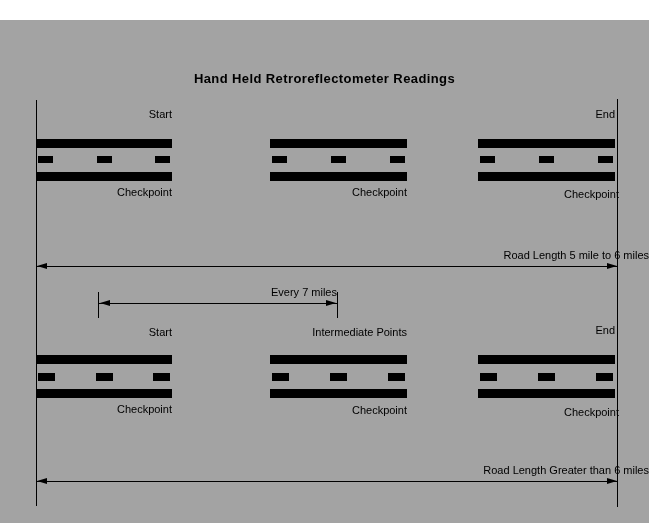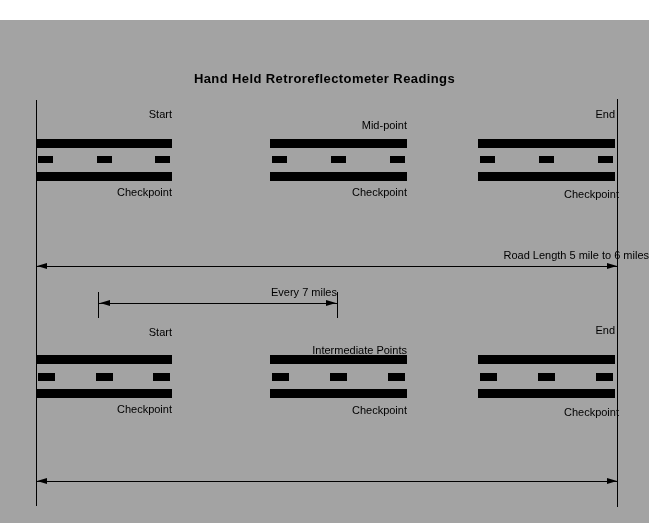--- a/index.html
+++ b/index.html
@@ -29,21 +29,20 @@
 <body>
 
 <div class="canvas">
 
   <div class="title">Hand Held Retroreflectometer Readings</div>
 
   <div class="vline" style="left:36px;top:80px;height:406px"></div>
   <div class="vline" style="left:617px;top:79px;height:408px"></div>
 
   <div class="lbl" style="left:36px;top:88px;width:136px">Start</div>
-  <div class="lbl" style="left:270px;top:99px;width:137px">Mid-point</div>
   <div class="lbl" style="left:478px;top:88px;width:137px">End</div>
 
   <div class="road r1" style="left:36px;top:119px;width:136px;height:42px">
     <div class="bar top"></div>
     <div class="dashes">
       <span class="dash"></span>
       <span class="dash"></span>
       <span class="dash"></span>
     </div>
     <div class="bar bot"></div>
@@ -77,21 +76,21 @@
   <div class="ah ah-r" style="left:607px;top:243px"></div>
 
   <div class="lbl" style="left:98px;top:266px;width:239px">Every 7 miles</div>
   <div class="vline" style="left:98px;top:272px;height:26px"></div>
   <div class="vline" style="left:337px;top:272px;height:26px"></div>
   <div class="hline" style="left:99px;top:283px;width:238px"></div>
   <div class="ah ah-l" style="left:100px;top:280px"></div>
   <div class="ah ah-r" style="left:326px;top:280px"></div>
 
   <div class="lbl" style="left:36px;top:306px;width:136px">Start</div>
-  <div class="lbl" style="left:270px;top:324px;width:137px">Intermediate Points</div>
+  <div class="lbl" style="left:270px;top:306px;width:137px">Intermediate Points</div>
   <div class="lbl" style="left:478px;top:304px;width:137px">End</div>
 
   <div class="road r2" style="left:36px;top:335px;width:136px;height:43px">
     <div class="bar top"></div>
     <div class="dashes">
       <span class="dash"></span>
       <span class="dash"></span>
       <span class="dash"></span>
     </div>
     <div class="bar bot"></div>
@@ -112,17 +111,18 @@
       <span class="dash"></span>
       <span class="dash"></span>
     </div>
     <div class="bar bot"></div>
   </div>
 
   <div class="lbl" style="left:36px;top:383px;width:136px">Checkpoint</div>
   <div class="lbl" style="left:270px;top:384px;width:137px">Checkpoint</div>
   <div class="lbl" style="left:482px;top:386px;width:137px">Checkpoint</div>
 
+  <div class="lbl" style="left:20px;top:444px;width:629px">Road Length Greater than 6 miles</div>
   <div class="hline" style="left:36px;top:461px;width:581px"></div>
   <div class="ah ah-l" style="left:37px;top:458px"></div>
   <div class="ah ah-r" style="left:607px;top:458px"></div>
 
 </div>
 
 </body></html>

